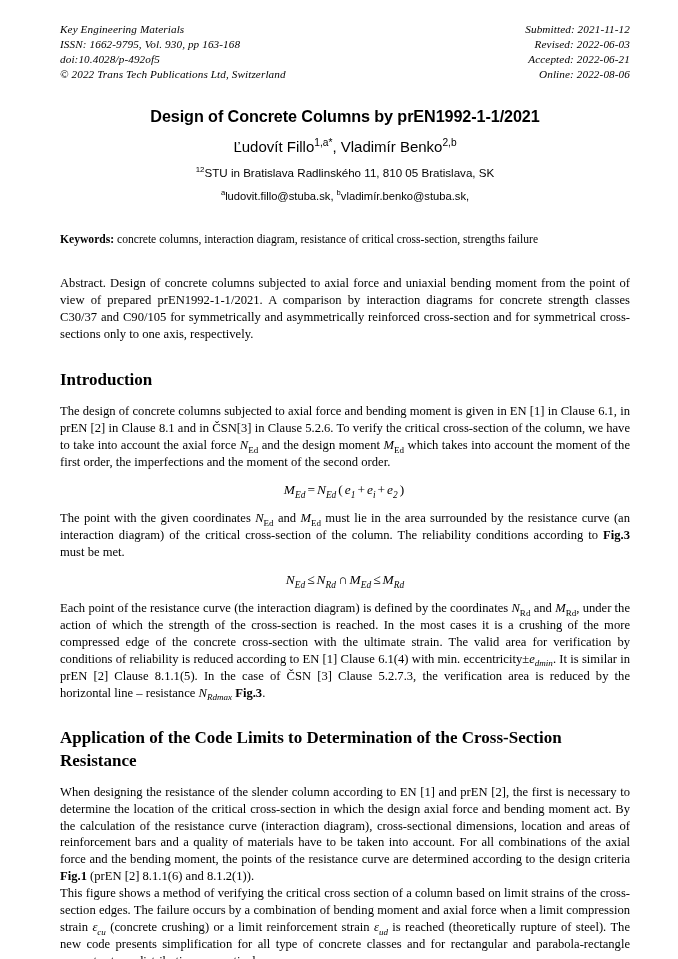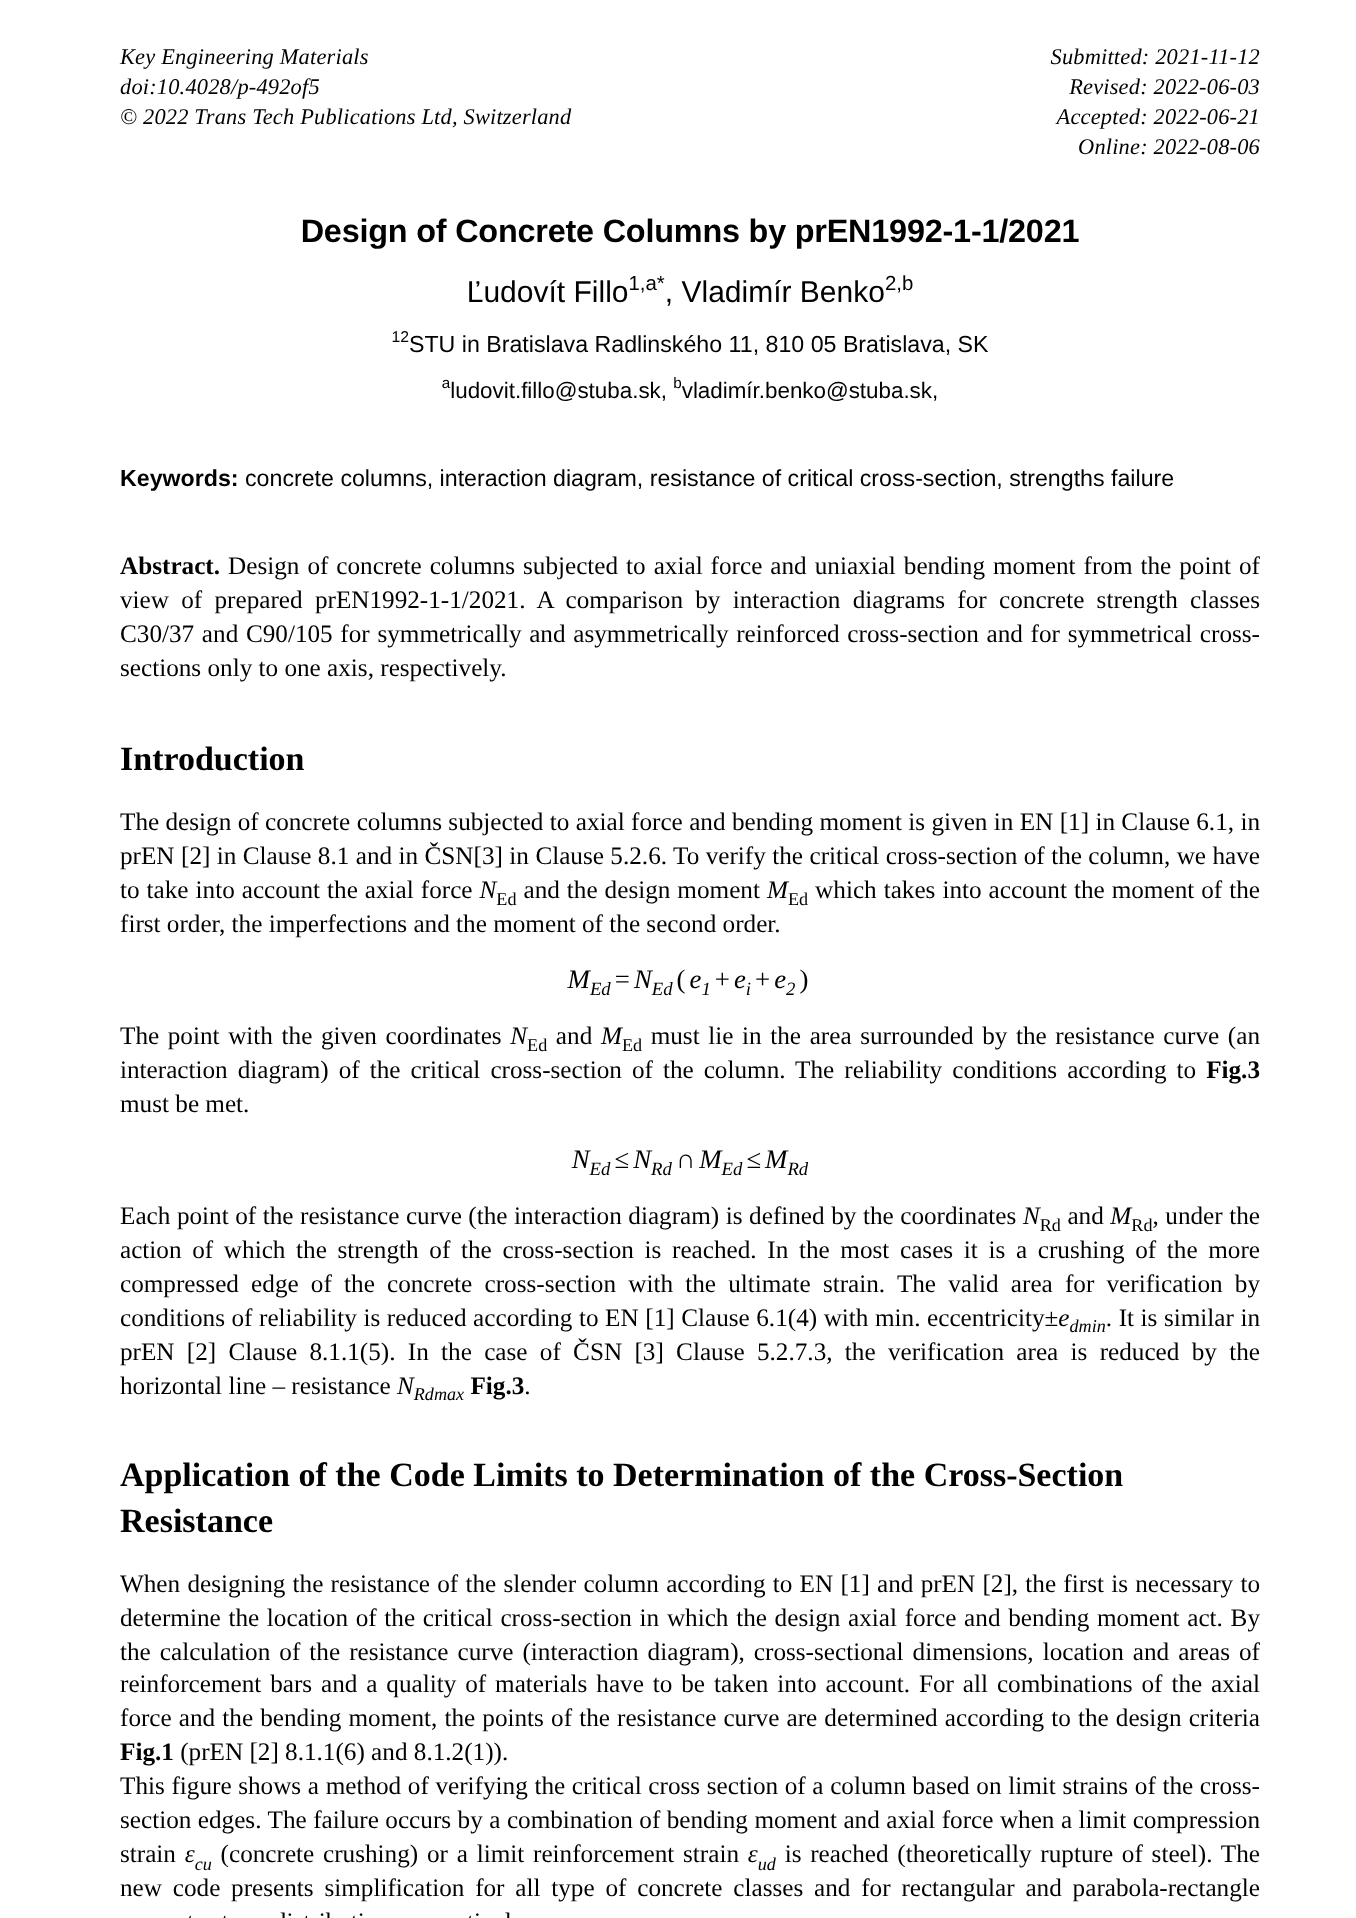--- a/index.html
+++ b/index.html
@@ -62,37 +62,37 @@
   }
   sup {
     font-size: 0.68em;
     vertical-align: super;
     line-height: 0;
     margin-top: 32px;
   }
 
   
   .keywords {
-    font-family: Liberation Sans, sans-serif;
+    font-family: Liberation Serif, serif;
     font-size: 11.6px;
     line-height: 1.42;
     margin-top: 30px;
     text-align: justify;
     text-justify: inter-word;
   }
   .keywords b { font-weight: bold; }
 
   
   .abstract {
     font-size: 12.6px;
     line-height: 1.345;
     text-align: justify;
     margin-top: 27px;
   }
-  .abstract b { font-weight: bold; }
+  .abstract b { font-weight: normal; }
 
   h2.section {
     font-size: 17px;
     font-weight: bold;
     margin: 26px 0 0 0;
     line-height: 1.3;
   }
   h2.section.tight { }
 
   p.body {
@@ -130,20 +130,21 @@
   b.figref { font-weight: bold; }
 </style>
 </head>
 <body>
 
 <div class="page">
 
   <div class="pub-header">
     <div class="left">
       <div>Key Engineering Materials</div>
+      <div>ISSN: 1662-9795, Vol. 930, pp 163-168</div>
       <div>doi:10.4028/p-492of5</div>
       <div>© 2022 Trans Tech Publications Ltd, Switzerland</div>
     </div>
     <div class="right">
       <div>Submitted: 2021-11-12</div>
       <div>Revised: 2022-06-03</div>
       <div>Accepted: 2022-06-21</div>
       <div>Online: 2022-08-06</div>
     </div>
   </div>

